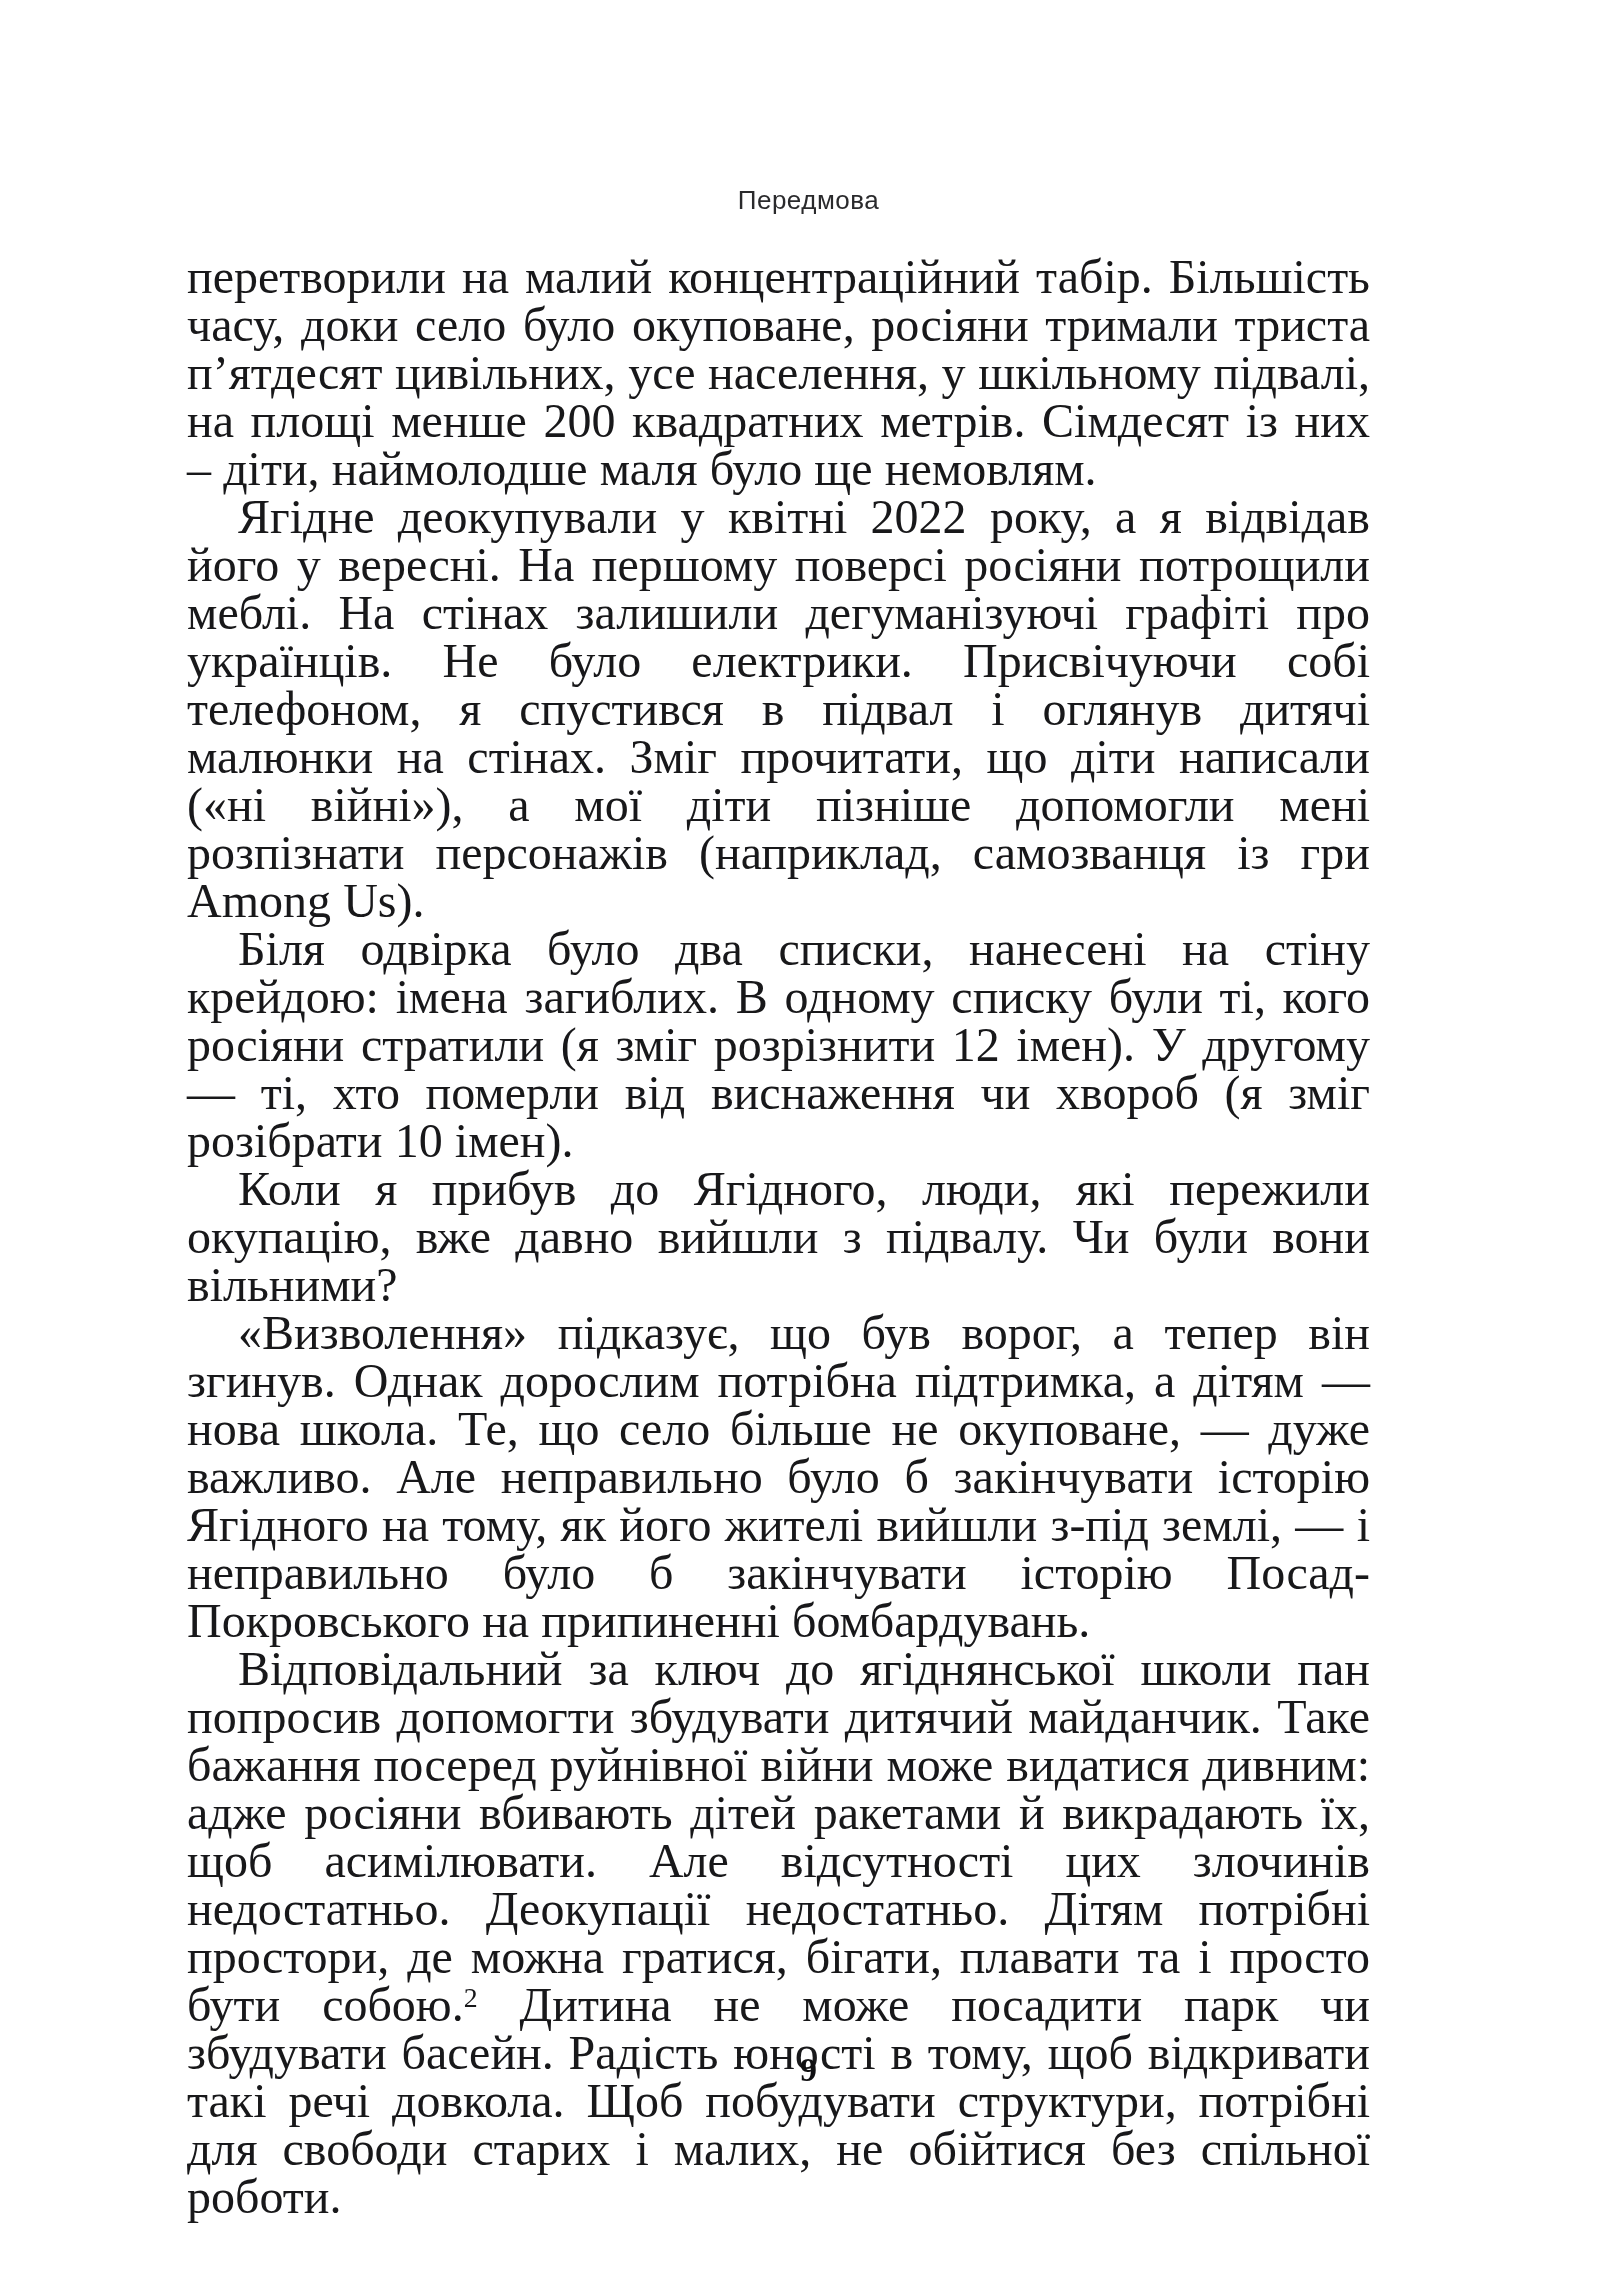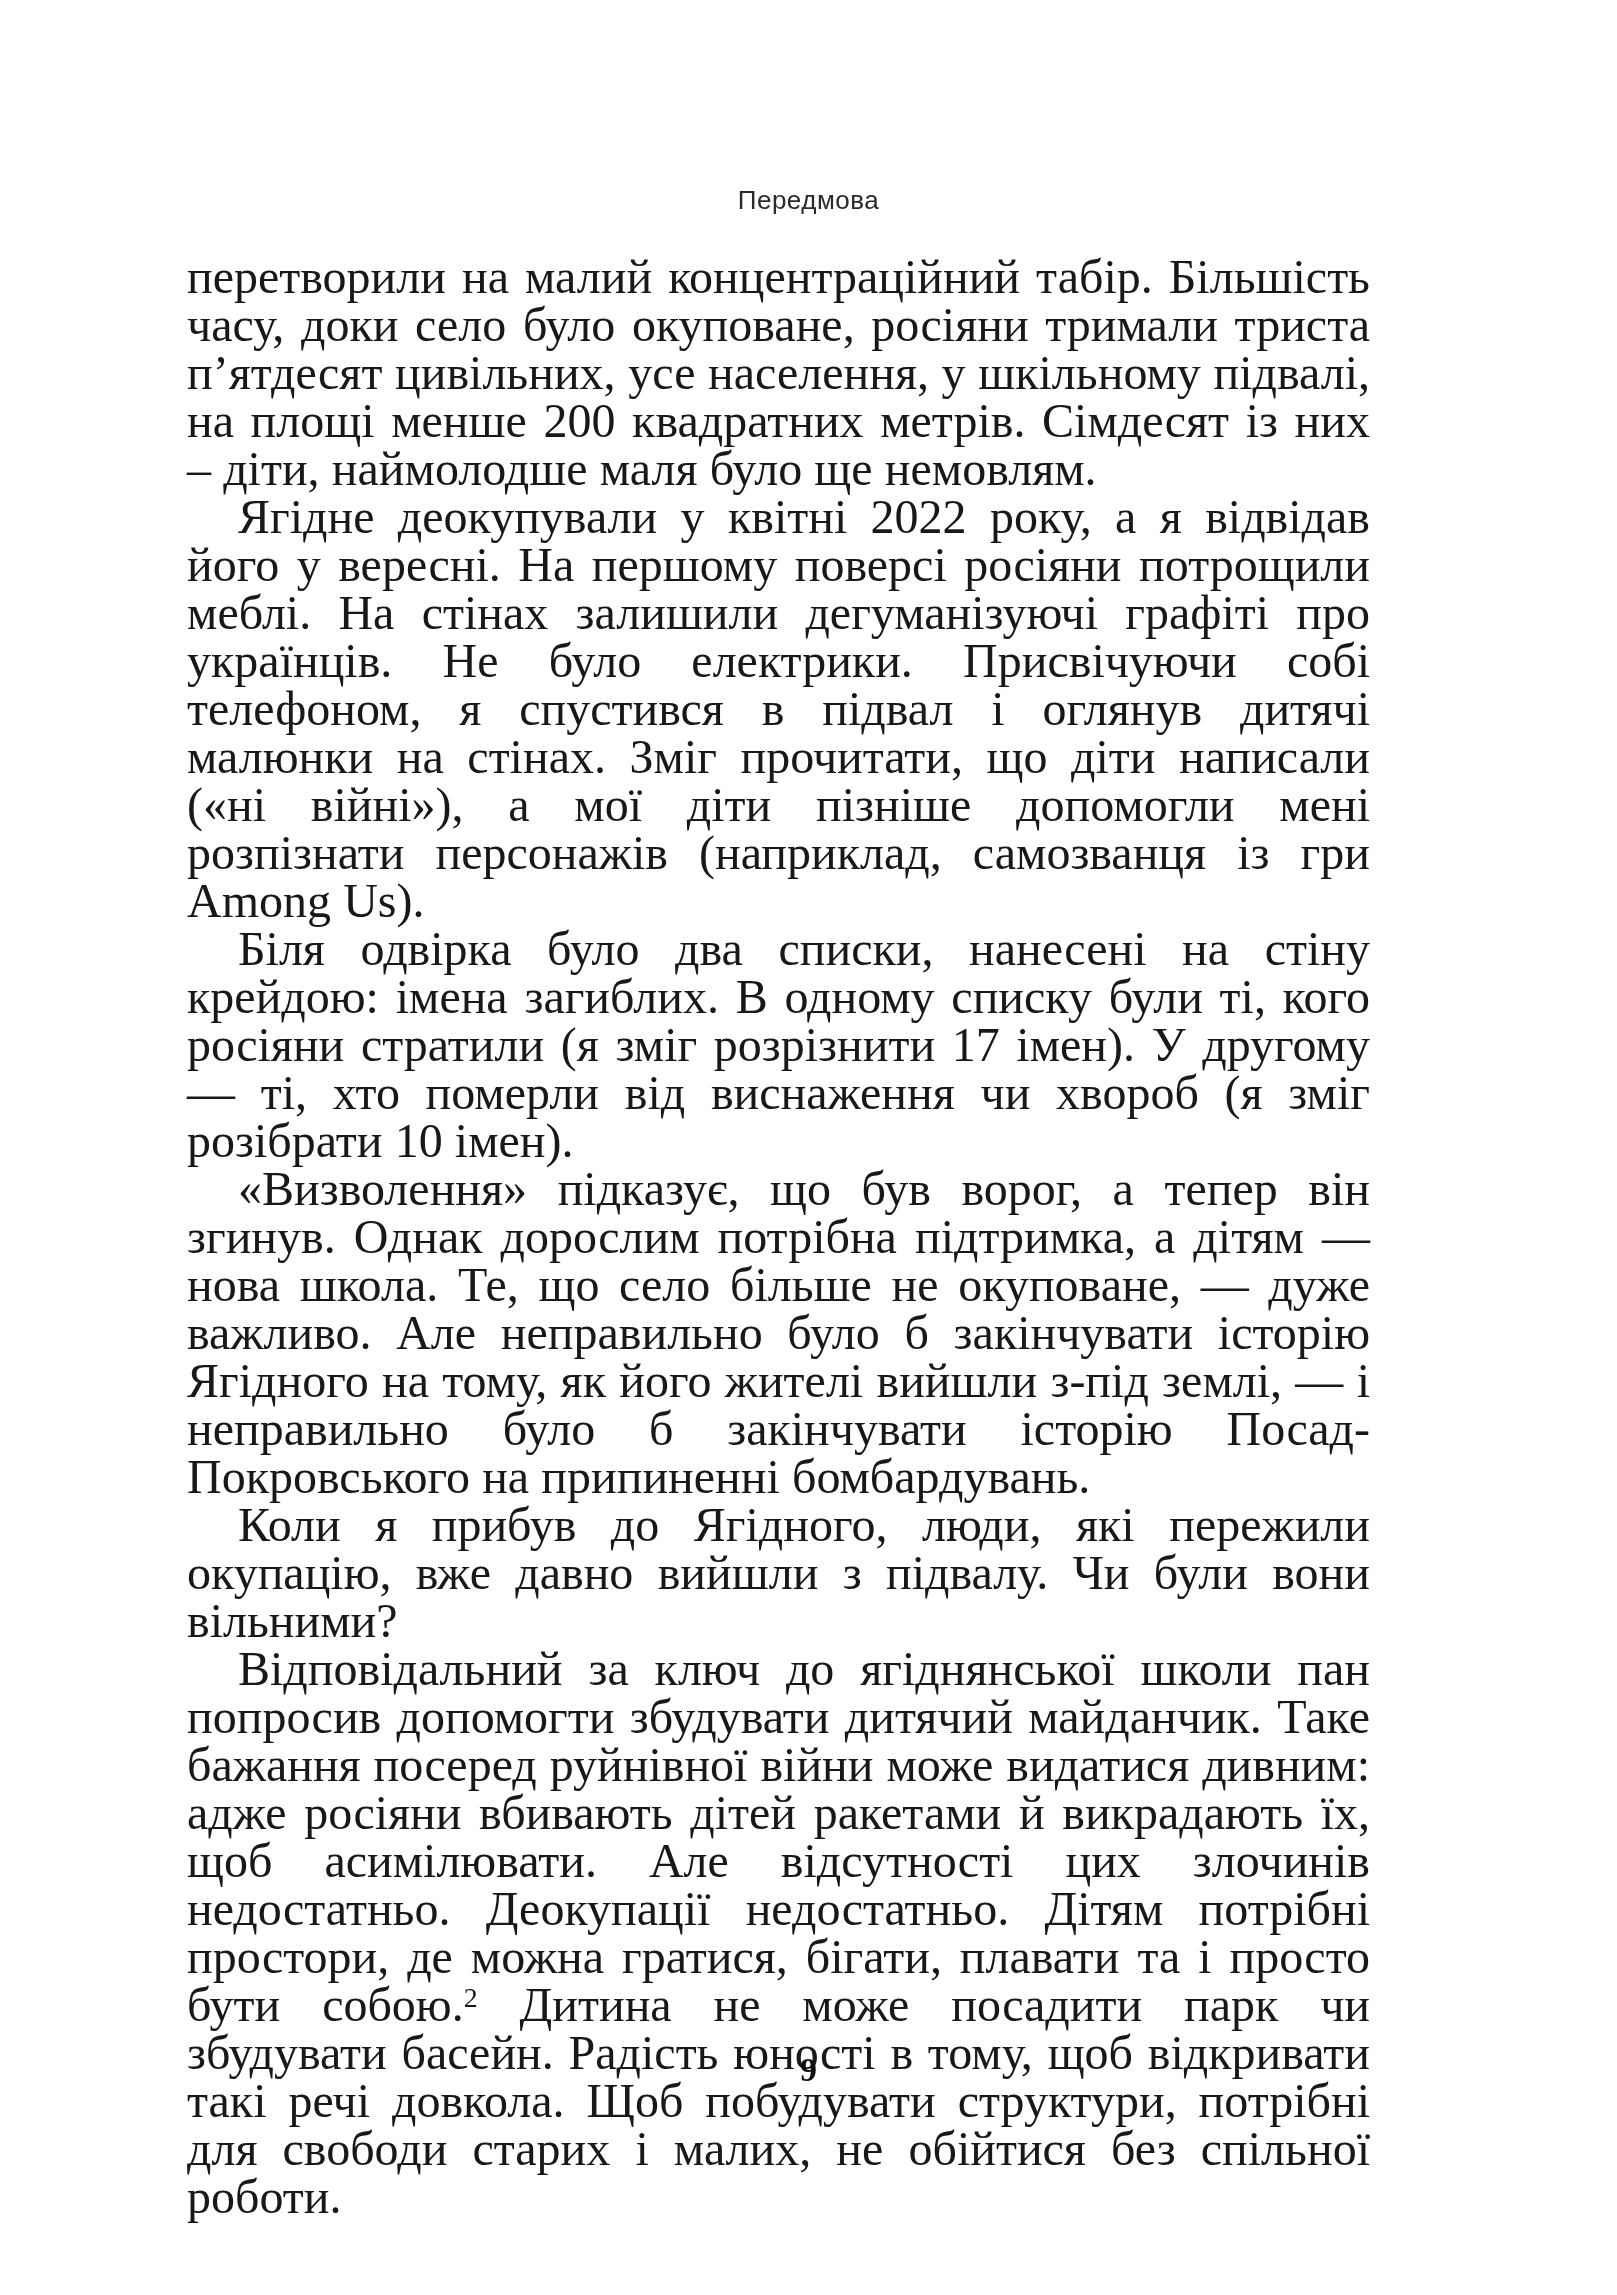--- a/index.html
+++ b/index.html
@@ -90,25 +90,25 @@
 <div class="page">
 
   <div class="running-head">Передмова</div>
 
   <div class="textblock">
 
     <p class="para first">перетворили на малий концентраційний табір. Більшість часу, доки село було окуповане, росіяни тримали триста п’ятдесят цивільних, усе населення, у шкільному підвалі, на площі менше 200 квадратних метрів. Сімдесят із них – діти, наймолодше маля було ще немовлям.</p>
 
     <p class="para">Ягідне деокупували у квітні 2022 року, а я відвідав його у вересні. На першому поверсі росіяни потрощили меблі. На стінах залишили дегуманізуючі графіті про українців. Не було електрики. Присвічуючи собі телефоном, я спустився в підвал і оглянув дитячі малюнки на стінах. Зміг прочитати, що діти написали («ні війні»), а мої діти пізніше допомогли мені розпізнати персонажів (наприклад, самозванця із гри Among Us).</p>
 
-    <p class="para">Біля одвірка було два списки, нанесені на стіну крейдою: імена загиблих. В одному списку були ті, кого росіяни стратили (я зміг розрізнити 17 імен). У другому — ті, хто померли від виснаження чи хвороб (я зміг розібрати 10 імен).</p>
+    <p class="para">Біля одвірка було два списки, нанесені на стіну крейдою: імена загиблих. В одному списку були ті, кого росіяни стратили (я зміг розрізнити 12 імен). У другому — ті, хто померли від виснаження чи хвороб (я зміг розібрати 10 імен).</p>
+
+    <p class="para">Коли я прибув до Ягідного, люди, які пережили окупацію, вже давно вийшли з підвалу. Чи були вони вільними?</p>
 
     <p class="para">«Визволення» підказує, що був ворог, а тепер він згинув. Однак дорослим потрібна підтримка, а дітям — нова школа. Те, що село більше не окуповане, — дуже важливо. Але неправильно було б закінчувати історію Ягідного на тому, як його жителі вийшли з-під землі, — і неправильно було б закінчувати історію Посад-Покровського на припиненні бомбардувань.</p>
-
-    <p class="para">Коли я прибув до Ягідного, люди, які пережили окупацію, вже давно вийшли з підвалу. Чи були вони вільними?</p>
 
     <p class="para"><span>Відповідальний за ключ до ягіднянської школи пан попросив допомогти збудувати дитячий майданчик. Таке бажання посеред руйнівної війни може видатися дивним: адже росіяни вбивають дітей ракетами й викрадають їх, щоб асимілювати. Але відсутності цих злочинів недостатньо. Деокупації недостатньо. Дітям потрібні простори, де можна гратися, бігати, плавати та і просто бути собою.</span><sup class="fnref">2</sup><span> Дитина не може посадити парк чи збудувати басейн. Радість юності в тому, щоб відкривати такі речі довкола. Щоб побудувати структури, потрібні для свободи старих і малих, не обійтися без спільної роботи.</span></p>
 
   </div>
 
   <div class="folio">9</div>
 
 </div>
 
 

